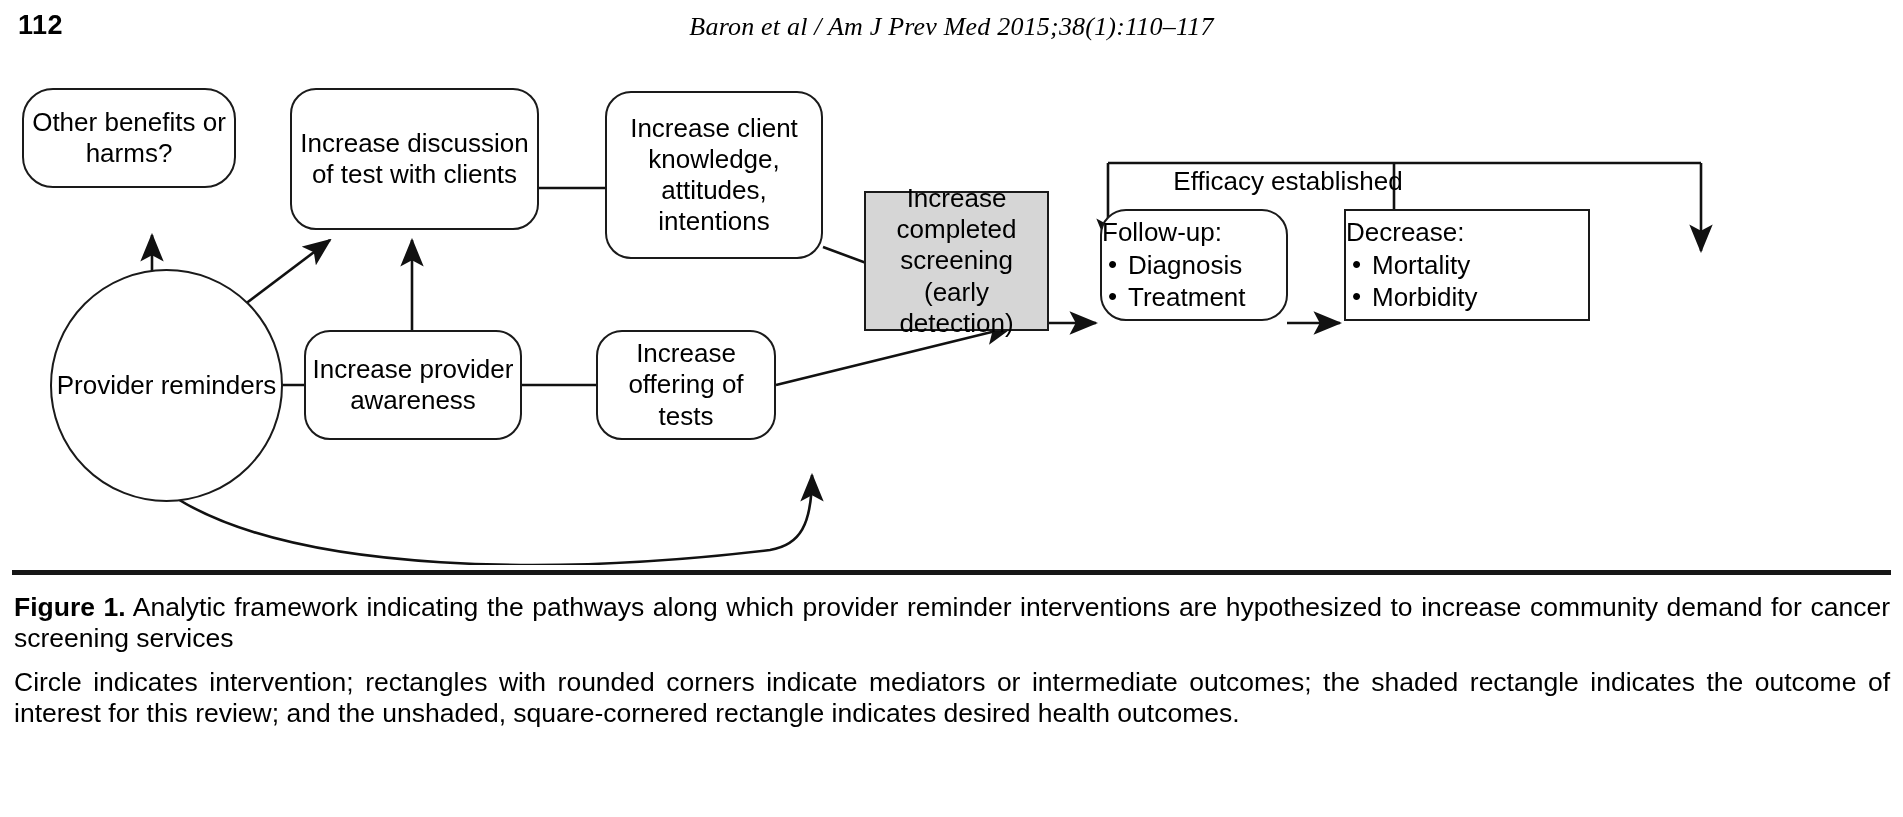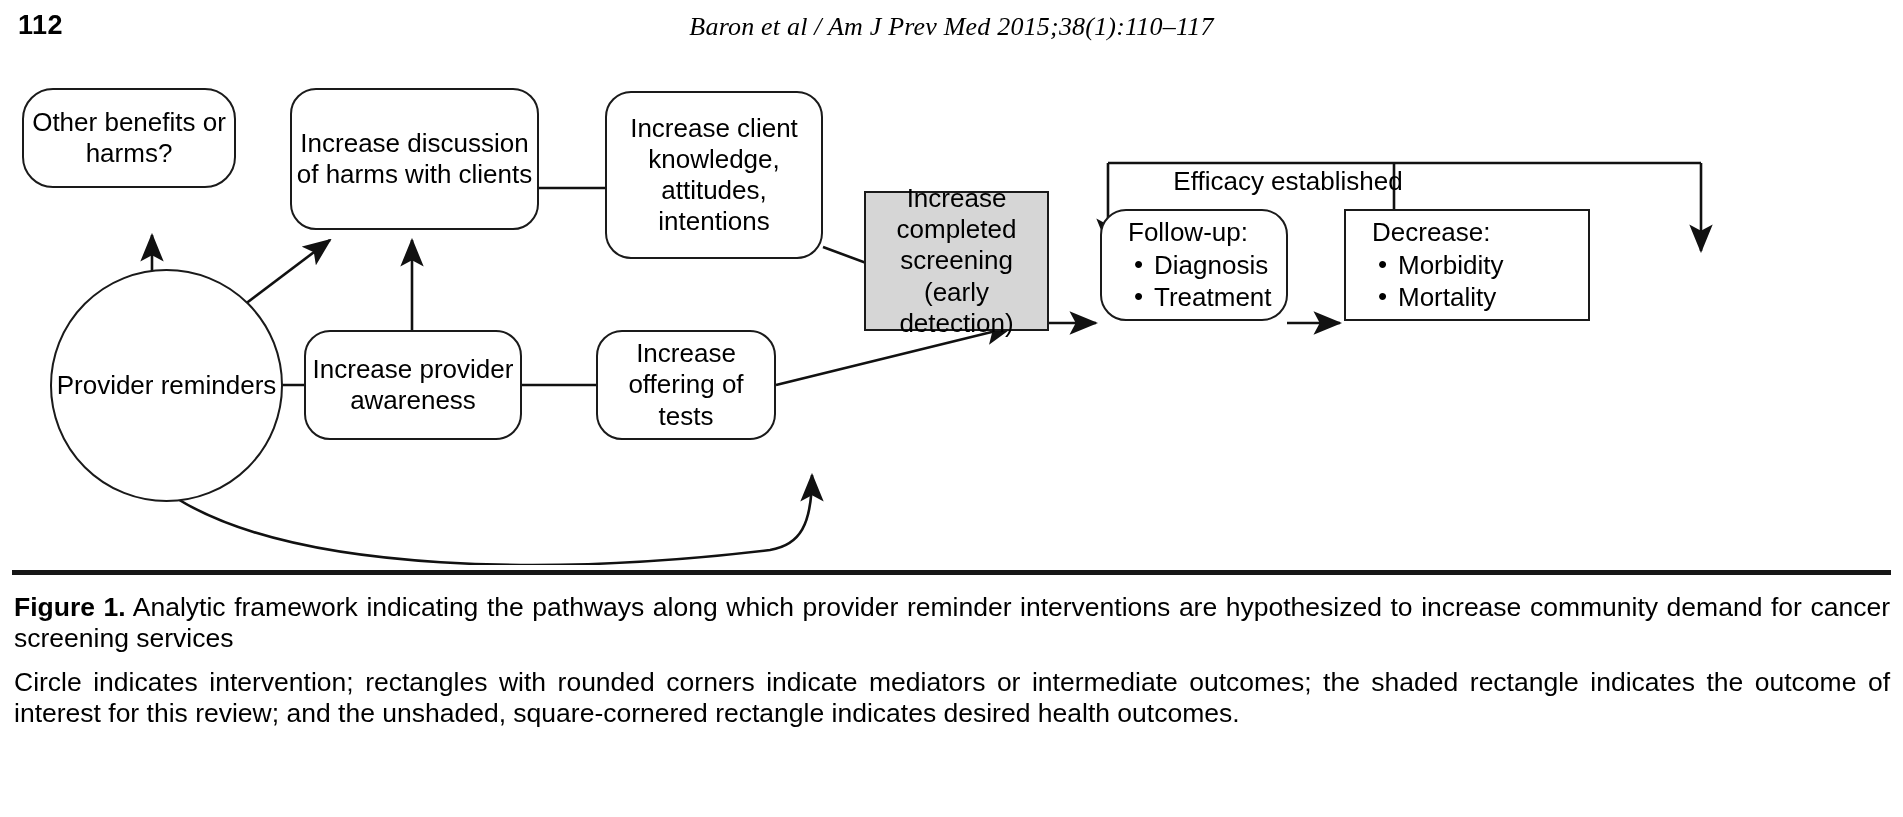--- a/index.html
+++ b/index.html
@@ -35,21 +35,21 @@
   .rounded{border-radius:26px;}
   .square{border-radius:0;}
   .shaded{background:#d6d6d6;}
   .circle-node{
     position:absolute;box-sizing:border-box;
     border:2.6px solid #1a1a1a;border-radius:50%;background:#ffffff;
     display:flex;align-items:center;justify-content:center;
     text-align:center;line-height:1.2;font-size:26px;z-index:3;margin-left:12px;
   }
   .bullets{
-    text-align:left;display:block;width:100%;padding-left:26px;
+    text-align:left;display:block;width:100%;
     box-sizing:border-box;
   }
   .bullets .hdr{display:block;margin-bottom:2px;}
   .bullets .bl{display:block;padding-left:26px;position:relative;}
   .bullets .bl::before{
     content:"\2022";position:absolute;left:6px;top:-1px;font-size:26px;
   }
   #efficacy-label{
     position:absolute;left:1108px;top:111px;width:360px;text-align:center;
     font-size:26px;z-index:3;
@@ -114,21 +114,21 @@
     <path d="M1108,108 L1701,108" stroke="#111111" stroke-width="2.6" fill="none"></path>
   </svg>
 
   <div id="efficacy-label">Efficacy established</div>
 
   <div class="nodebox rounded" style="left:22px;top:33px;width:214px;height:100px;border-radius:31px;">
     <span>Other benefits or harms?</span>
   </div>
 
   <div class="nodebox rounded" style="left:290px;top:33px;width:249px;height:142px;">
-    <span>Increase discussion of harms with clients</span>
+    <span>Increase discussion of test with clients</span>
   </div>
 
   <div class="nodebox rounded" style="left:605px;top:36px;width:218px;height:168px;">
     <span>Increase client knowledge, attitudes, intentions</span>
   </div>
 
   <div class="circle-node" style="left:38px;top:214px;width:233px;height:233px;">
     <span>Provider reminders</span>
   </div>
 
@@ -148,22 +148,22 @@
     <span class="bullets">
       <span class="hdr">Follow-up:</span>
       <span class="bl">Diagnosis</span>
       <span class="bl">Treatment</span>
     </span>
   </div>
 
   <div class="nodebox square" style="left:1344px;top:154px;width:246px;height:112px;">
     <span class="bullets">
       <span class="hdr">Decrease:</span>
+      <span class="bl">Mortality</span>
       <span class="bl">Morbidity</span>
-      <span class="bl">Mortality</span>
     </span>
   </div>
 
 </div>
 
 <div id="caption-rule"></div>
 <div id="caption-block">
   <span id="caption-line1"><span class="figlabel">Figure 1.</span><span> Analytic framework indicating the pathways along which provider reminder interventions are hypothesized to increase community demand for cancer screening services</span></span>
   <span id="caption-line2">Circle indicates intervention; rectangles with rounded corners indicate mediators or intermediate outcomes; the shaded rectangle indicates the outcome of interest for this review; and the unshaded, square-cornered rectangle indicates desired health outcomes.</span>
 </div>

